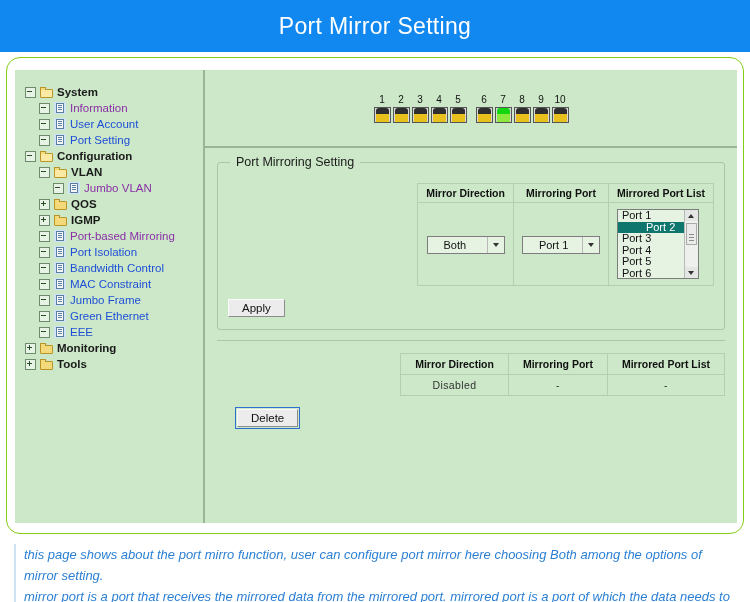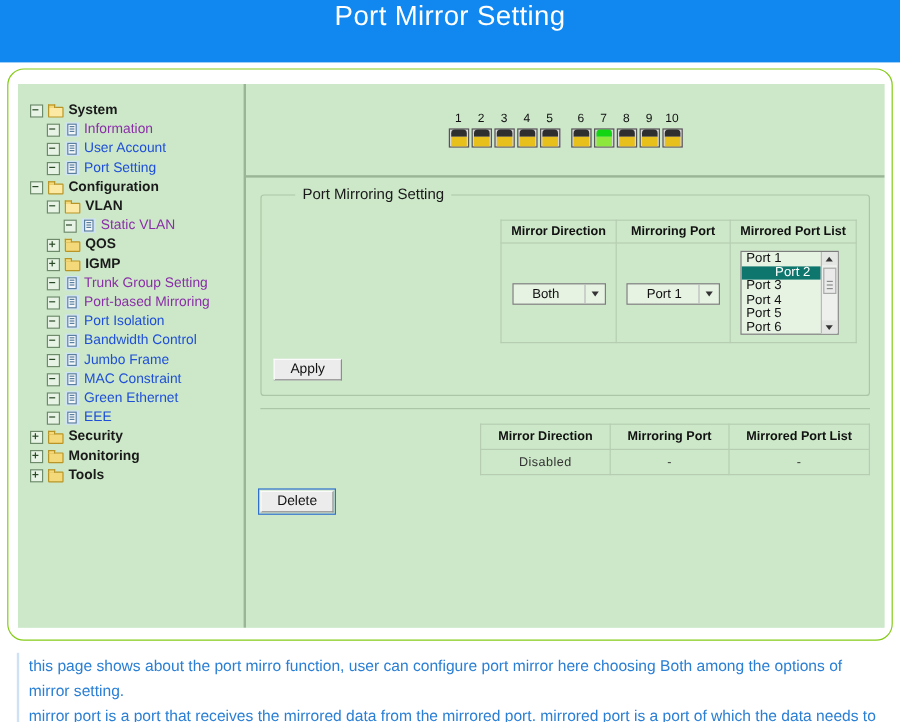--- a/index.html
+++ b/index.html
@@ -8,21 +8,21 @@
     background: #ffffff;
     font-family: "Liberation Sans", sans-serif;
     overflow: hidden;
   }
 
   
   .title-bar {
     height: 52px;
     background: #1188f0;
     display: flex;
-    align-items: flex-start;
+    align-items: center;
     justify-content: center;
   }
   .title-bar .title-text {
     color: #ffffff;
     font-size: 23px;
     letter-spacing: .3px;
   }
 
   
   .frame {
@@ -198,21 +198,21 @@
   .fs {
     margin: 14px 12px 0 12px;
     border: 1px solid #aac6a6;
     border-radius: 3px;
     padding: 6px 10px 12px 10px;
     position: relative;
     box-sizing: border-box;
   }
   .fs-legend {
     position: absolute;
-    top: -8px; left: 28px;
+    top: -8px; left: 12px;
     background: #cce8c8;
     padding: 0 6px;
     font-size: 12.5px;
     color: #1a1a1a;
   }
 
   .form-row { display: flex; justify-content: flex-end; padding-top: 14px; }
 
   table.tbl { border-collapse: collapse; }
   table.tbl th {
@@ -330,20 +330,21 @@
     border: 1px solid #8d8d8d;
     border-top-color: #fbfbfb;
     border-left-color: #fbfbfb;
     padding: 2px 13px;
     box-sizing: border-box;
     cursor: pointer;
   }
   .btn.focused {
     outline: 1px solid #2f6fd0;
     outline-offset: 1px;
+    margin-left: 20px;
   }
 
   
   .results {
     margin: 10px 12px 0 12px;
     border-top: 1px solid #aac6a6;
     padding-top: 12px;
   }
   .results-inner { display: flex; justify-content: flex-end; }
   table.res { border-collapse: collapse; }
@@ -361,21 +362,21 @@
 
   
   .caption {
     margin: 10px 14px 0 14px;
     color: #2a7fd4;
     font-size: 13px;
     line-height: 1.62;
     border-left: 2px solid #cfe2f3;
     padding-left: 8px;
   }
-  .caption p { margin: 0; }
+  .caption p { margin: 0; font-style: italic; }
 </style>
 </head>
 <body>
 
 <div class="title-bar">
   <div class="title-text">Port Mirror Setting</div>
 </div>
 
 <div class="frame">
   <div class="app">
@@ -408,76 +409,66 @@
             <span class="lbl-folder">Configuration</span>
           </li>
           <li class="node ind2">
             <span class="exp"></span>
             <span class="ico-folder open"></span>
             <span class="lbl-folder">VLAN</span>
           </li>
           <li class="node ind3">
             <span class="exp"></span>
             <span class="ico-doc"></span>
-            <span class="lbl-link visited">Static VLAN</span>
+            <span class="lbl-link visited">Jumbo VLAN</span>
           </li>
           <li class="node ind2">
             <span class="exp plus"></span>
             <span class="ico-folder"></span>
             <span class="lbl-folder">QOS</span>
           </li>
           <li class="node ind2">
             <span class="exp plus"></span>
             <span class="ico-folder"></span>
             <span class="lbl-folder">IGMP</span>
           </li>
           <li class="node ind2">
             <span class="exp"></span>
             <span class="ico-doc"></span>
-            <span class="lbl-link visited">Trunk Group Setting</span>
-          </li>
-          <li class="node ind2">
-            <span class="exp"></span>
-            <span class="ico-doc"></span>
             <span class="lbl-link visited">Port-based Mirroring</span>
           </li>
           <li class="node ind2">
             <span class="exp"></span>
             <span class="ico-doc"></span>
             <span class="lbl-link">Port Isolation</span>
           </li>
           <li class="node ind2">
             <span class="exp"></span>
             <span class="ico-doc"></span>
             <span class="lbl-link">Bandwidth Control</span>
           </li>
           <li class="node ind2">
             <span class="exp"></span>
             <span class="ico-doc"></span>
+            <span class="lbl-link">MAC Constraint</span>
+          </li>
+          <li class="node ind2">
+            <span class="exp"></span>
+            <span class="ico-doc"></span>
             <span class="lbl-link">Jumbo Frame</span>
           </li>
           <li class="node ind2">
             <span class="exp"></span>
             <span class="ico-doc"></span>
-            <span class="lbl-link">MAC Constraint</span>
-          </li>
-          <li class="node ind2">
-            <span class="exp"></span>
-            <span class="ico-doc"></span>
             <span class="lbl-link">Green Ethernet</span>
           </li>
           <li class="node ind2">
             <span class="exp"></span>
             <span class="ico-doc"></span>
             <span class="lbl-link">EEE</span>
-          </li>
-          <li class="node ind1">
-            <span class="exp plus"></span>
-            <span class="ico-folder"></span>
-            <span class="lbl-folder">Security</span>
           </li>
           <li class="node ind1">
             <span class="exp plus"></span>
             <span class="ico-folder"></span>
             <span class="lbl-folder">Monitoring</span>
           </li>
           <li class="node ind1">
             <span class="exp plus"></span>
             <span class="ico-folder"></span>
             <span class="lbl-folder">Tools</span>

